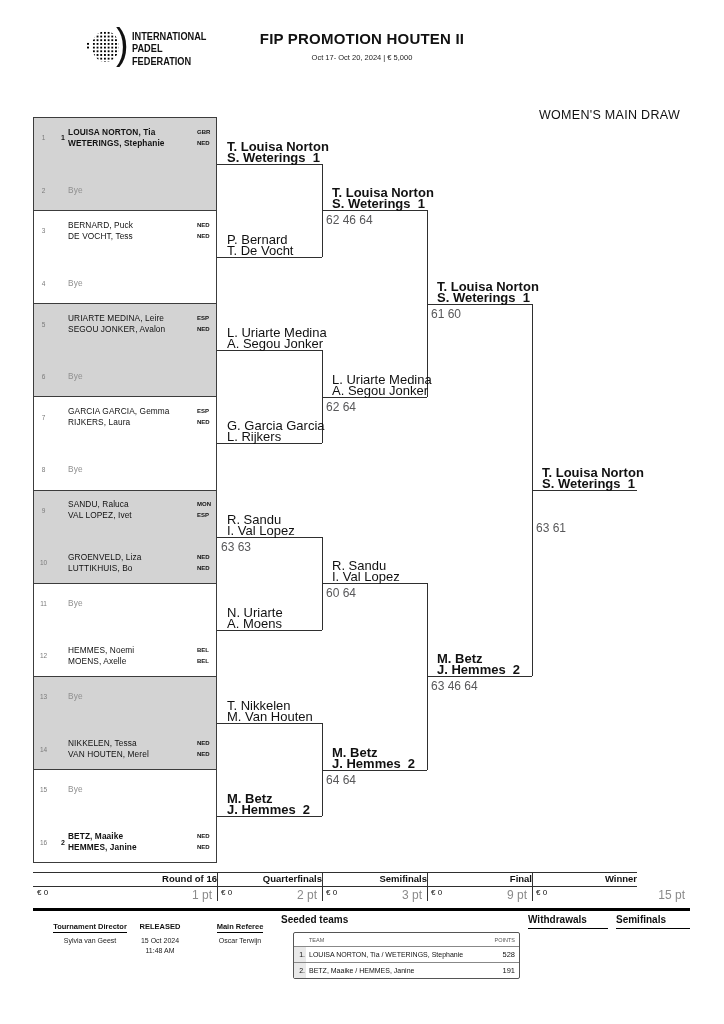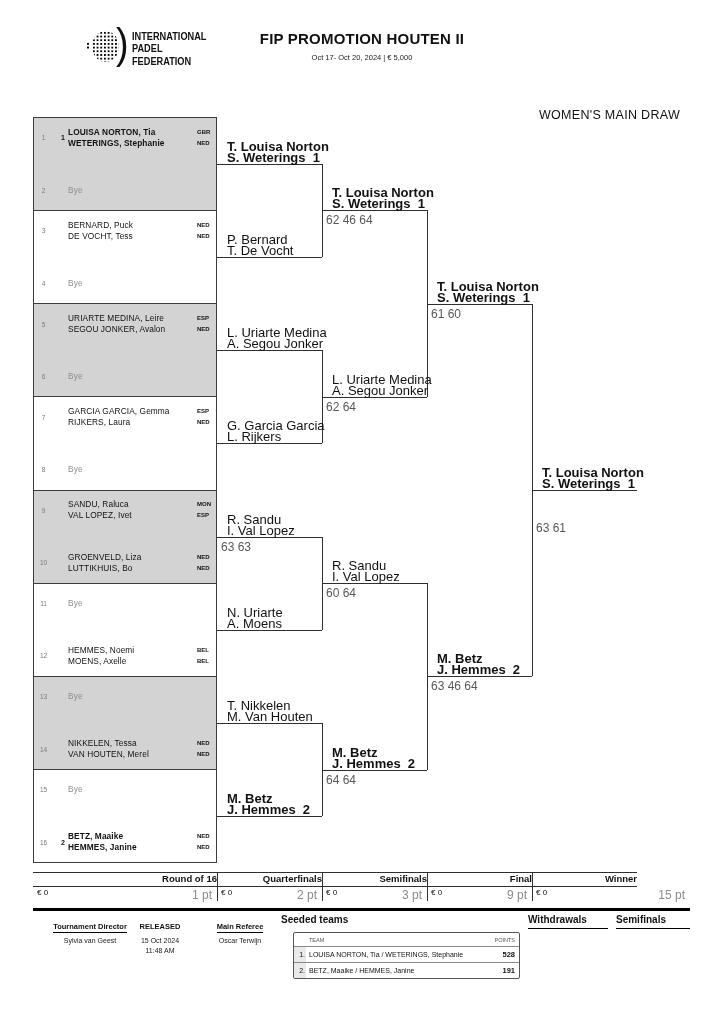--- a/index.html
+++ b/index.html
@@ -62,21 +62,21 @@
   .f-val { font-size:7px; color:#222; }
   .f-col { position:absolute; text-align:center; }
   .st-title { position:absolute; left:281px; top:914px; font-size:10px; font-weight:bold; }
   .st-table { position:absolute; left:293px; top:932px; width:227px; border:1px solid #555;
               border-radius:2px; font-size:7px; box-sizing:border-box; }
   .st-hrow { display:flex; height:13px; align-items:center; color:#555; font-size:5.5px; }
   .st-row { display:flex; height:15px; align-items:center; border-top:1px solid #888; }
   .st-num { width:12px; background:#e9e9e9; align-self:stretch; display:flex; align-items:center;
             justify-content:flex-end; padding-right:1px; box-sizing:border-box; }
   .st-team { flex:1; padding-left:3px; }
-  .st-pts { width:34px; text-align:right; padding-right:4px; font-weight:bold; font-size:7.5px; }
+  .st-pts { width:34px; text-align:right; padding-right:4px; font-weight:normal; font-size:7.5px; }
   .wd-label { position:absolute; top:914px; font-size:10px; font-weight:bold;
               border-bottom:1.4px solid #000; padding-bottom:3px; text-align:left; }
 </style>
 </head>
 <body>
 
 <div class="page">
 
   <div class="logo">
     <div class="ball-frag"></div>

